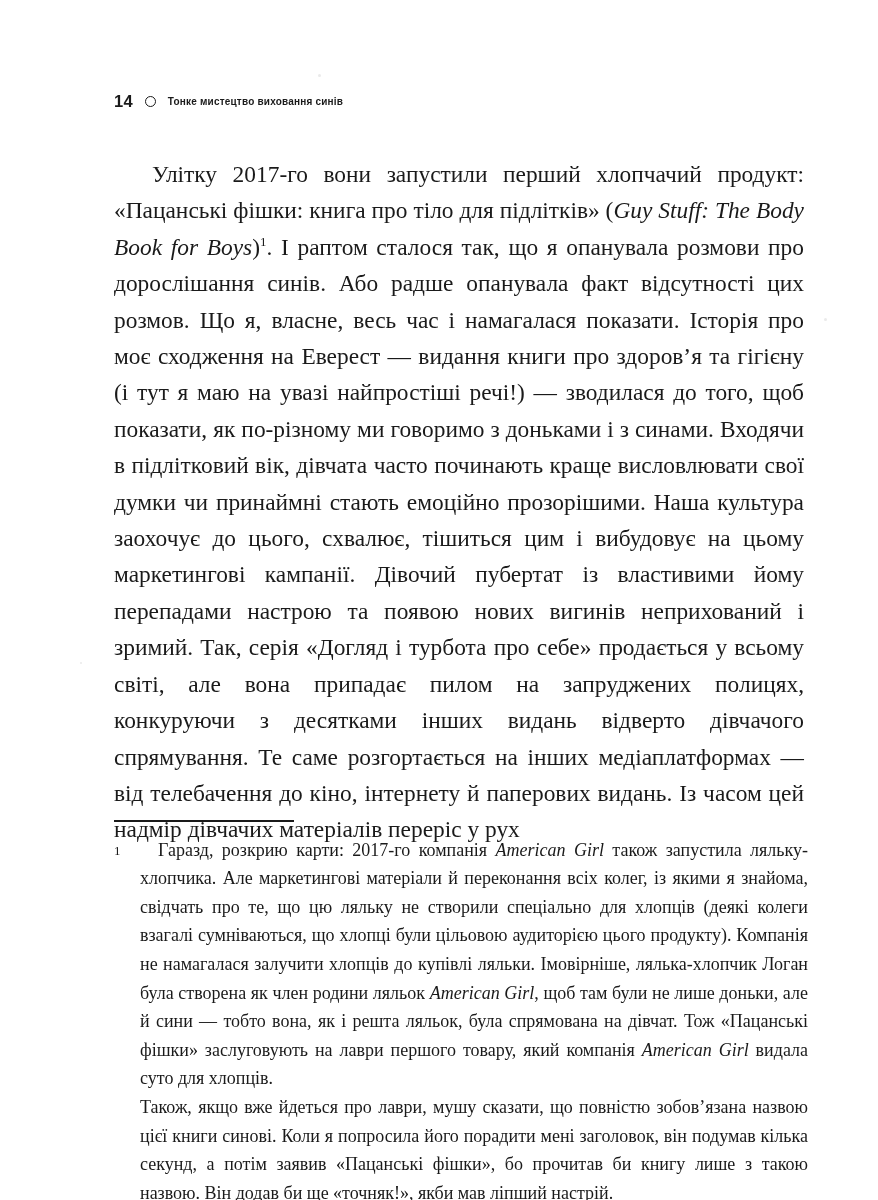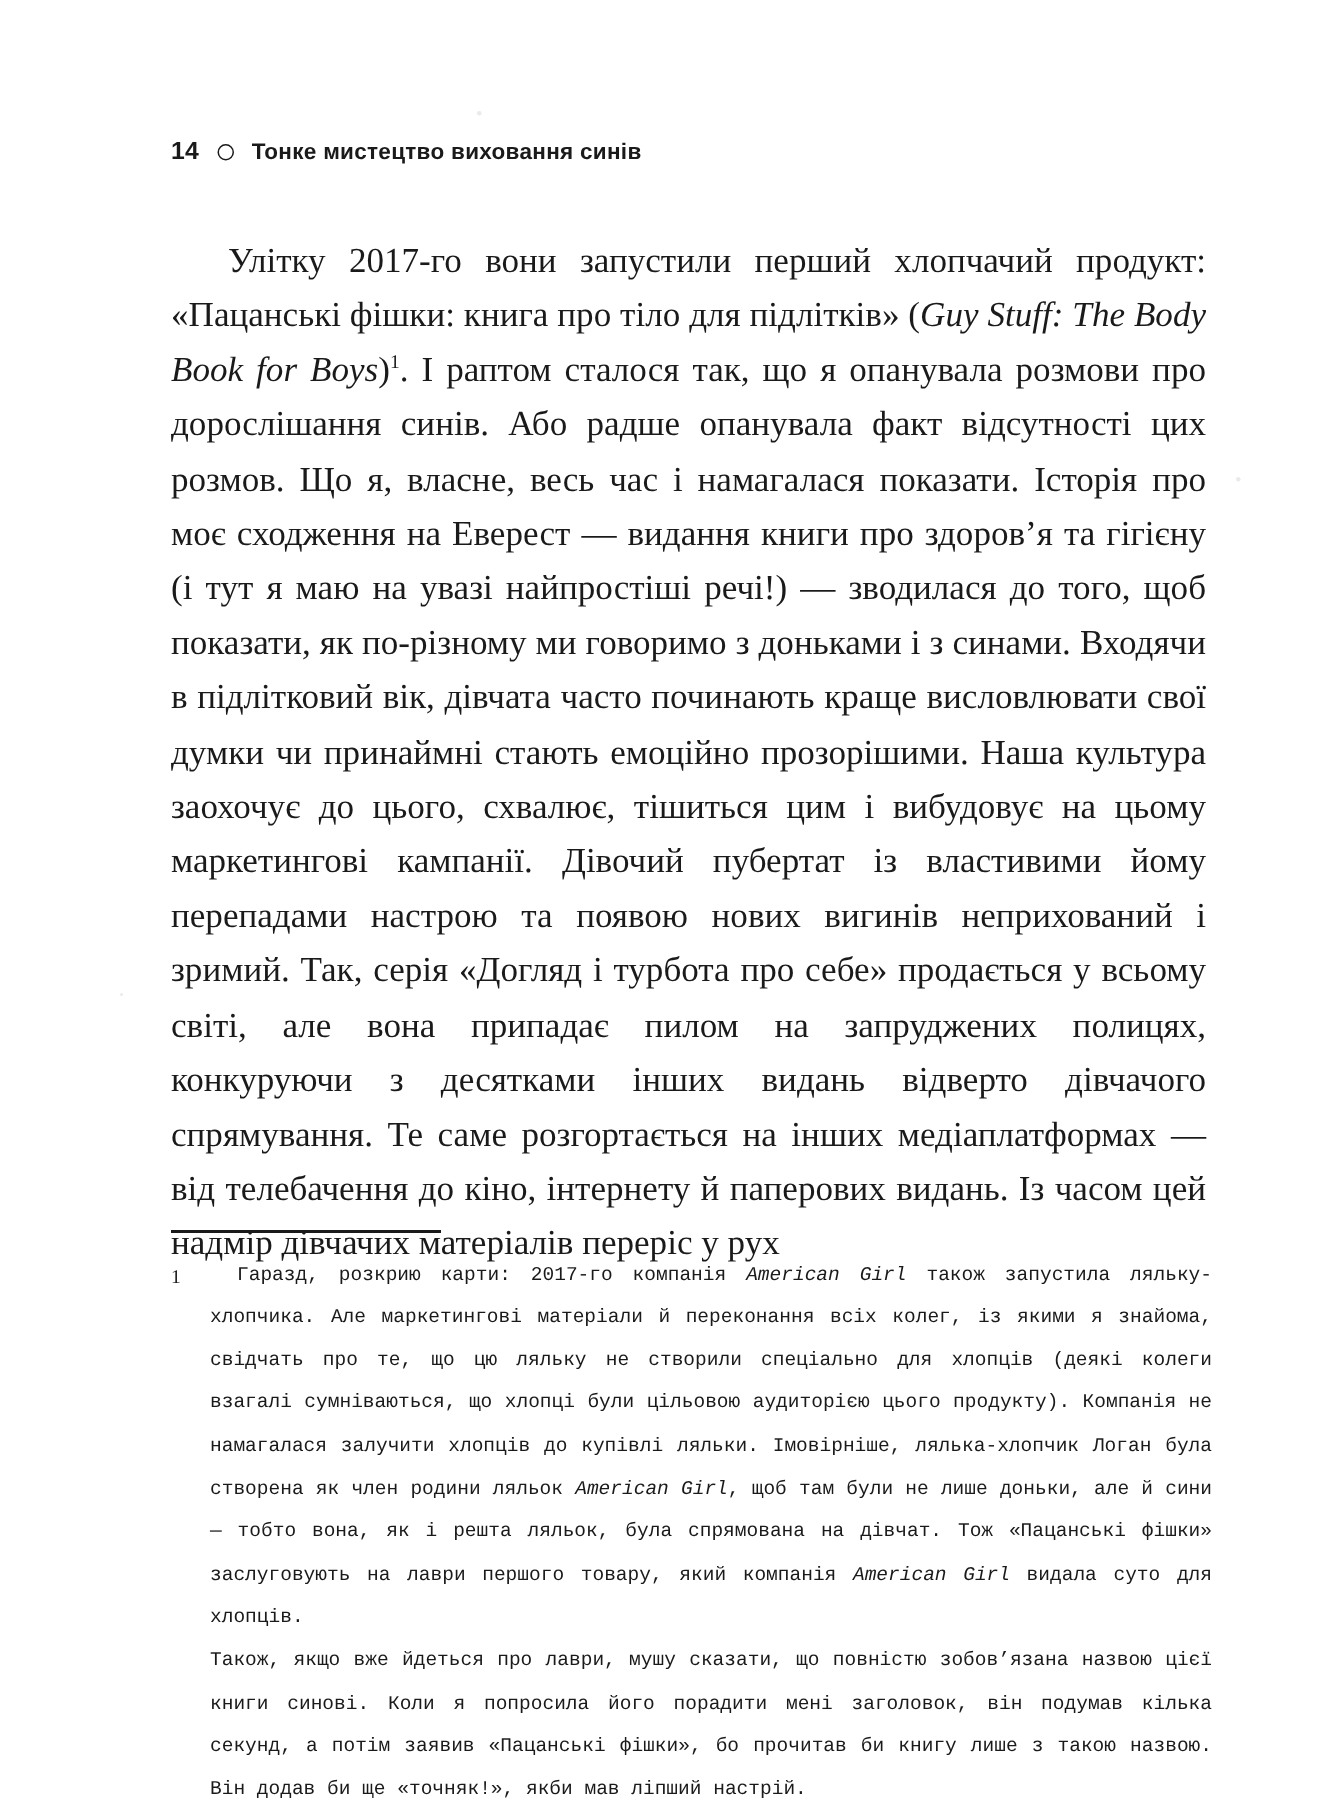--- a/index.html
+++ b/index.html
@@ -42,21 +42,21 @@
   .running-head .circle-bullet {
     display: inline-block;
     width: 9px;
     height: 9px;
     border: 1.6px solid #1a1a1a;
     border-radius: 50%;
     margin: 0 2px;
   }
   .running-head .rh-title {
     font-weight: bold;
-    font-size: 15px;
+    font-size: 10px;
   }
 
   
   .body-block {
     position: absolute;
     left: 96px;
     top: 156px;
     width: 690px;
   }
   .body-block p {
@@ -99,24 +99,23 @@
     font-size: 13px;
     line-height: 28.6px;
     padding-top: 1px;
   }
   .footnote-text {
     flex: 1 1 auto;
   }
   .footnote-text p {
     margin: 0;
     text-align: justify;
-    font-size: 13px;
+    font-size: 18px;
     line-height: 28.6px;
     hyphens: manual;
-    font-family: Liberation Mono, monospace;
   }
   .footnote-text p.first {
     text-indent: 18px;
   }
   .footnote-text p.second {
     text-indent: 0;
   }
   .footnote-text .it {
     font-style: italic;
   }

